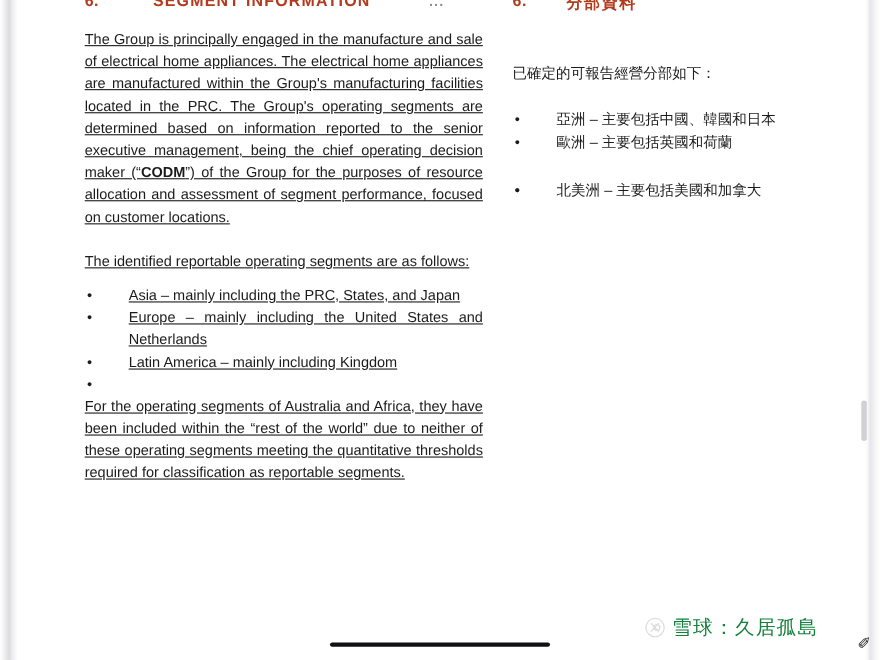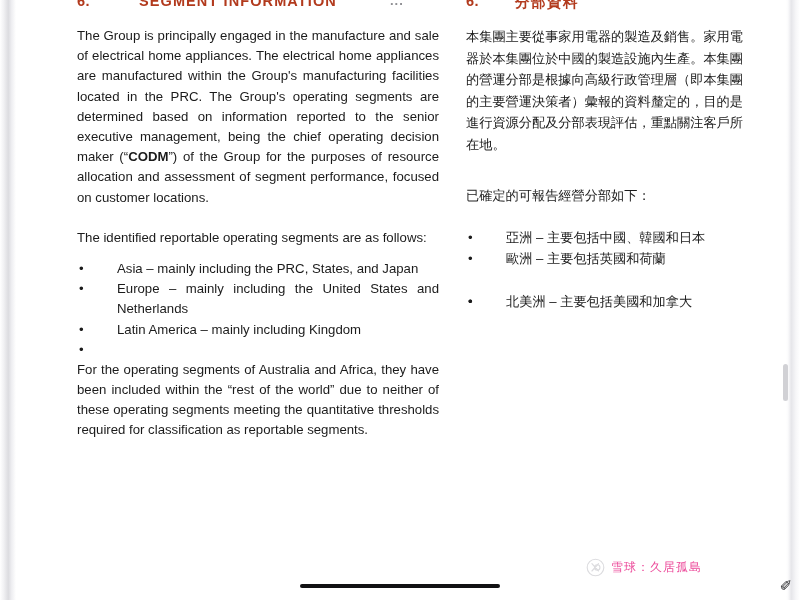--- a/index.html
+++ b/index.html
@@ -100,20 +100,21 @@
     position: absolute;
     top: 26px;
     color: #1b1b1b;
   }
   .col-en {
     left: 61px;
     width: 362px;
     font-size: 13.2px;
     line-height: 20.2px;
     text-align: justify;
+    text-decoration: underline;
   }
   .col-zh {
     left: 450px;
     width: 290px;
     font-size: 13.2px;
     line-height: 21.5px;
     text-align: left;
   }
 
   .col p { margin: 0; }
@@ -142,22 +143,22 @@
   .zh-list li .bullet { left: 4px; }
   .zh-spacer { height: 21px; }
 
   
   .watermark {
     position: absolute;
     left: 586px; top: 558px;
     display: flex;
     align-items: center;
     gap: 6px;
-    color: #ec4899;
-    font-size: 12px;
+    color: #15803d;
+    font-size: 18px;
     letter-spacing: 1px;
     white-space: nowrap;
     user-select: none;
   }
   .watermark .wm-logo {
     width: 19px; height: 19px;
     flex: 0 0 19px;
   }
 
   
@@ -224,21 +225,20 @@
         </li>
       </ul>
 
       <div class="gap-md"></div>
 
       <p>For the operating segments of Australia and Africa, they have been included within the “rest of the world” due to neither of these operating segments meeting the quantitative thresholds required for classification as reportable segments.</p>
     </div>
 
     <div class="col col-zh">
 
-      <p>本集團主要從事家用電器的製造及銷售。家用電器於本集團位於中國的製造設施內生產。本集團的營運分部是根據向高級行政管理層（即本集團的主要營運決策者）彙報的資料釐定的，目的是進行資源分配及分部表現評估，重點關注客戶所在地。</p>
 
       <div class="gap-lg"></div>
       <div class="gap-xs"></div>
 
       <p>已確定的可報告經營分部如下：</p>
 
       <div class="gap-md"></div>
 
       <ul class="blist zh-list">
         <li>

